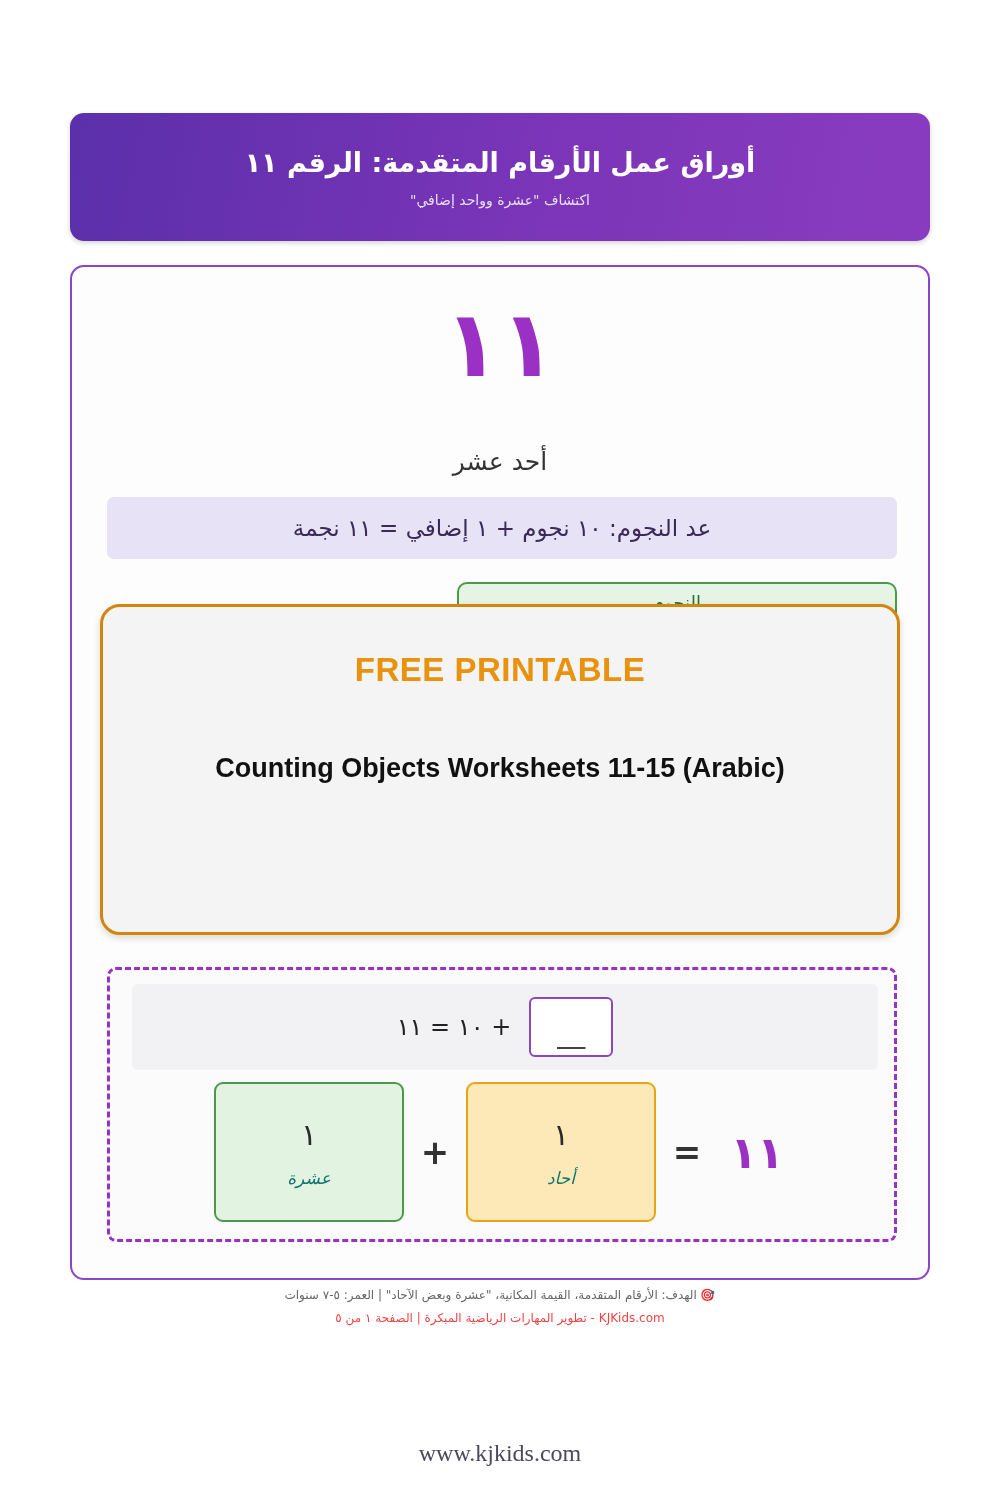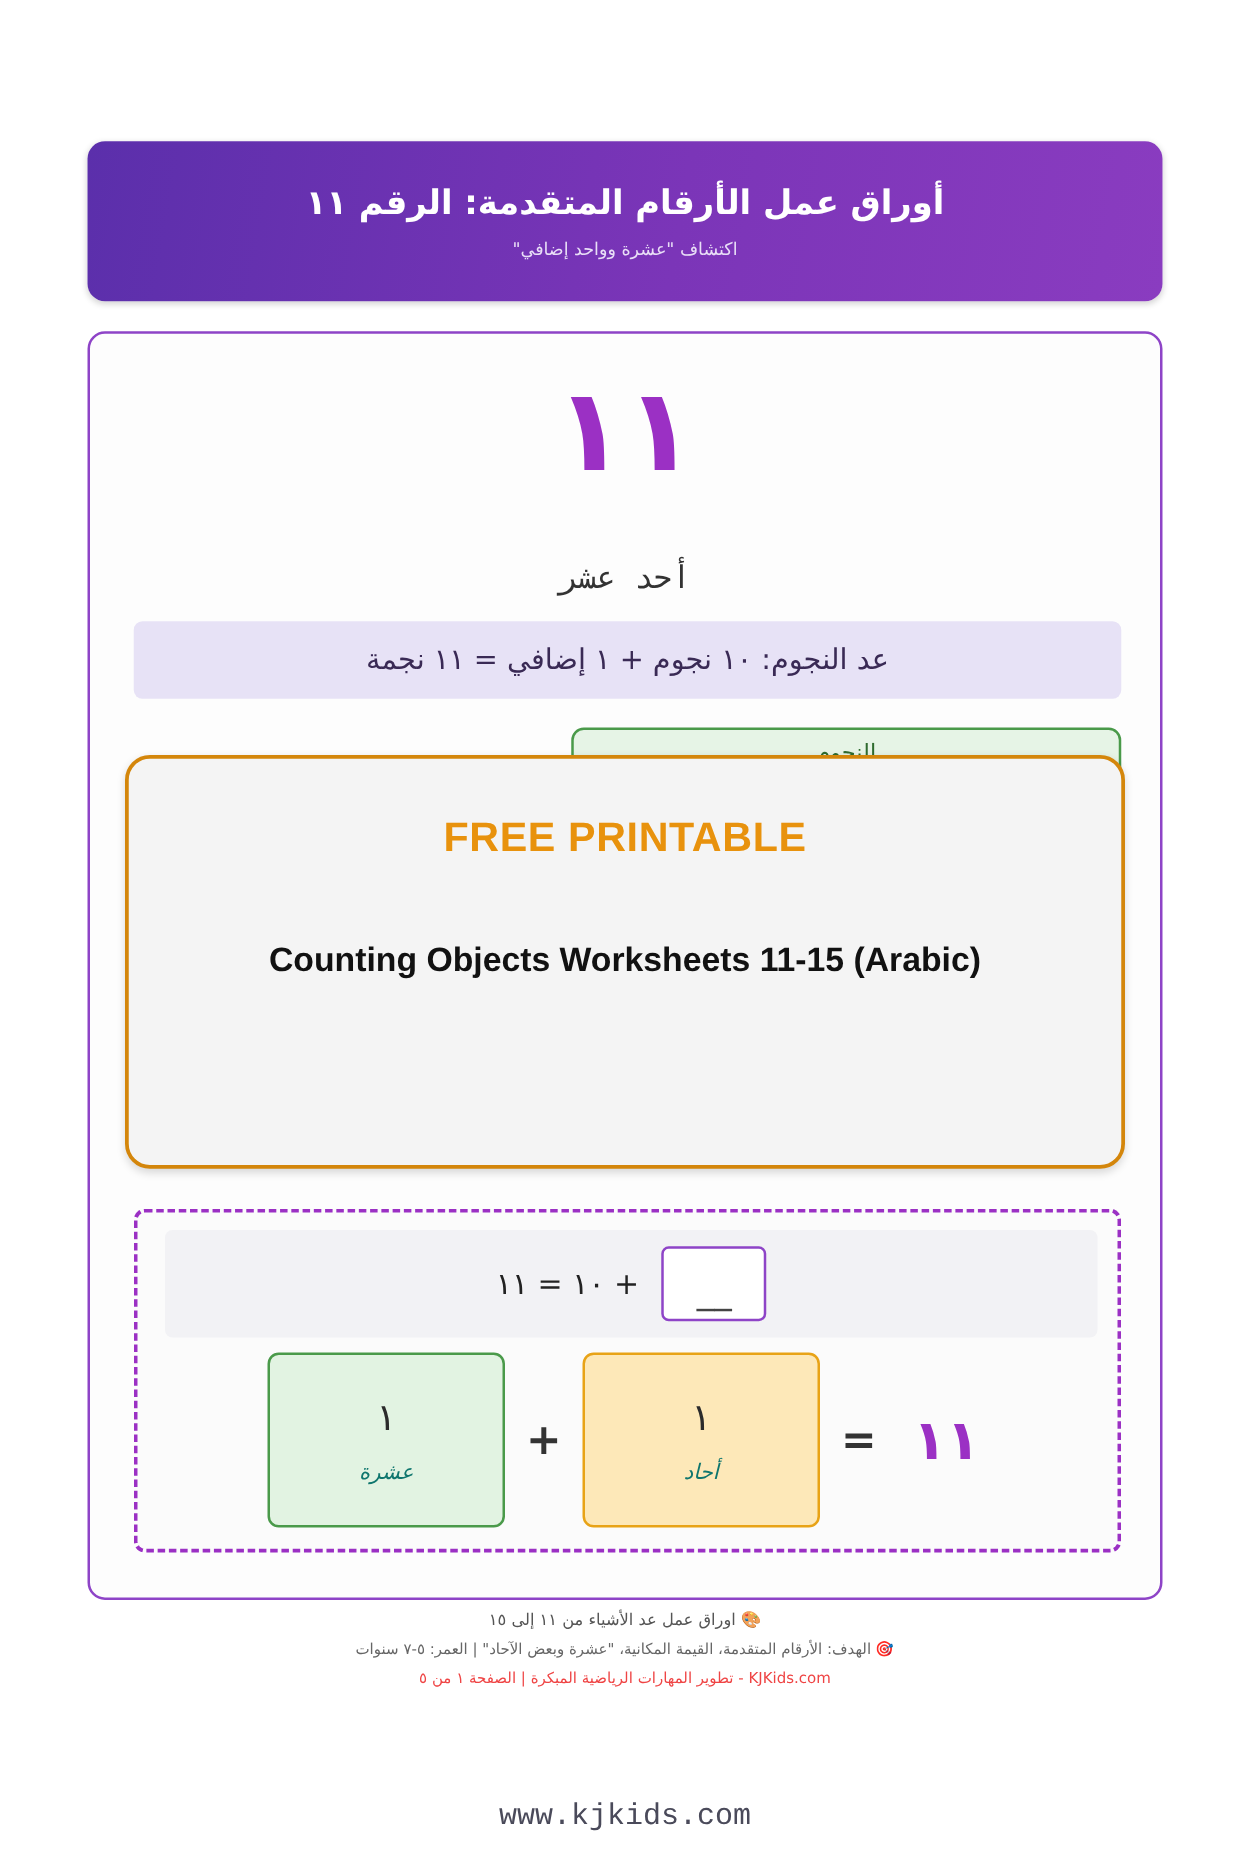--- a/index.html
+++ b/index.html
@@ -77,21 +77,20 @@
 
   .number-word {
     position: absolute;
     left: 0;
     top: 180px;
     width: 100%;
     text-align: center;
     font-size: 25px;
     color: #333333;
     direction: rtl;
-    font-family: Liberation Mono, monospace;
   }
 
   .count-banner {
     position: absolute;
     left: 35px;
     top: 230px;
     width: 790px;
     height: 62px;
     background: #e7e2f6;
     border-radius: 7px;
@@ -314,21 +313,21 @@
   }
 
   .site-url {
     position: absolute;
     left: 0;
     top: 1440px;
     width: 1000px;
     text-align: center;
     font-size: 24px;
     color: #4a4a5a;
-    font-family: Liberation Mono, monospace;
+    font-family: Liberation Serif, serif;
   }
 </style>
 </head>
 <body>
 
 <div id="page">
 
   <div class="header">
     <div class="header-title">أوراق عمل الأرقام المتقدمة: الرقم ١١</div>
     <div class="header-sub">اكتشاف "عشرة وواحد إضافي"</div>
@@ -390,20 +389,19 @@
 
     </div>
   </div>
 
   <div class="overlay">
     <div class="overlay-tag">FREE PRINTABLE</div>
     <div class="overlay-title">Counting Objects Worksheets 11-15 (Arabic)</div>
   </div>
 
   <div class="footer">
-    <div class="footer-line1">🎨 اوراق عمل عد الأشياء من ١١ إلى ١٥</div>
     <div class="footer-line2">🎯 الهدف: الأرقام المتقدمة، القيمة المكانية، "عشرة وبعض الآحاد" | العمر: ٥-٧ سنوات</div>
     <div class="footer-line3">KJKids.com - تطوير المهارات الرياضية المبكرة | الصفحة ١ من ٥</div>
   </div>
 
   <div class="site-url">www.kjkids.com</div>
 
 </div>
 
 </body></html>

